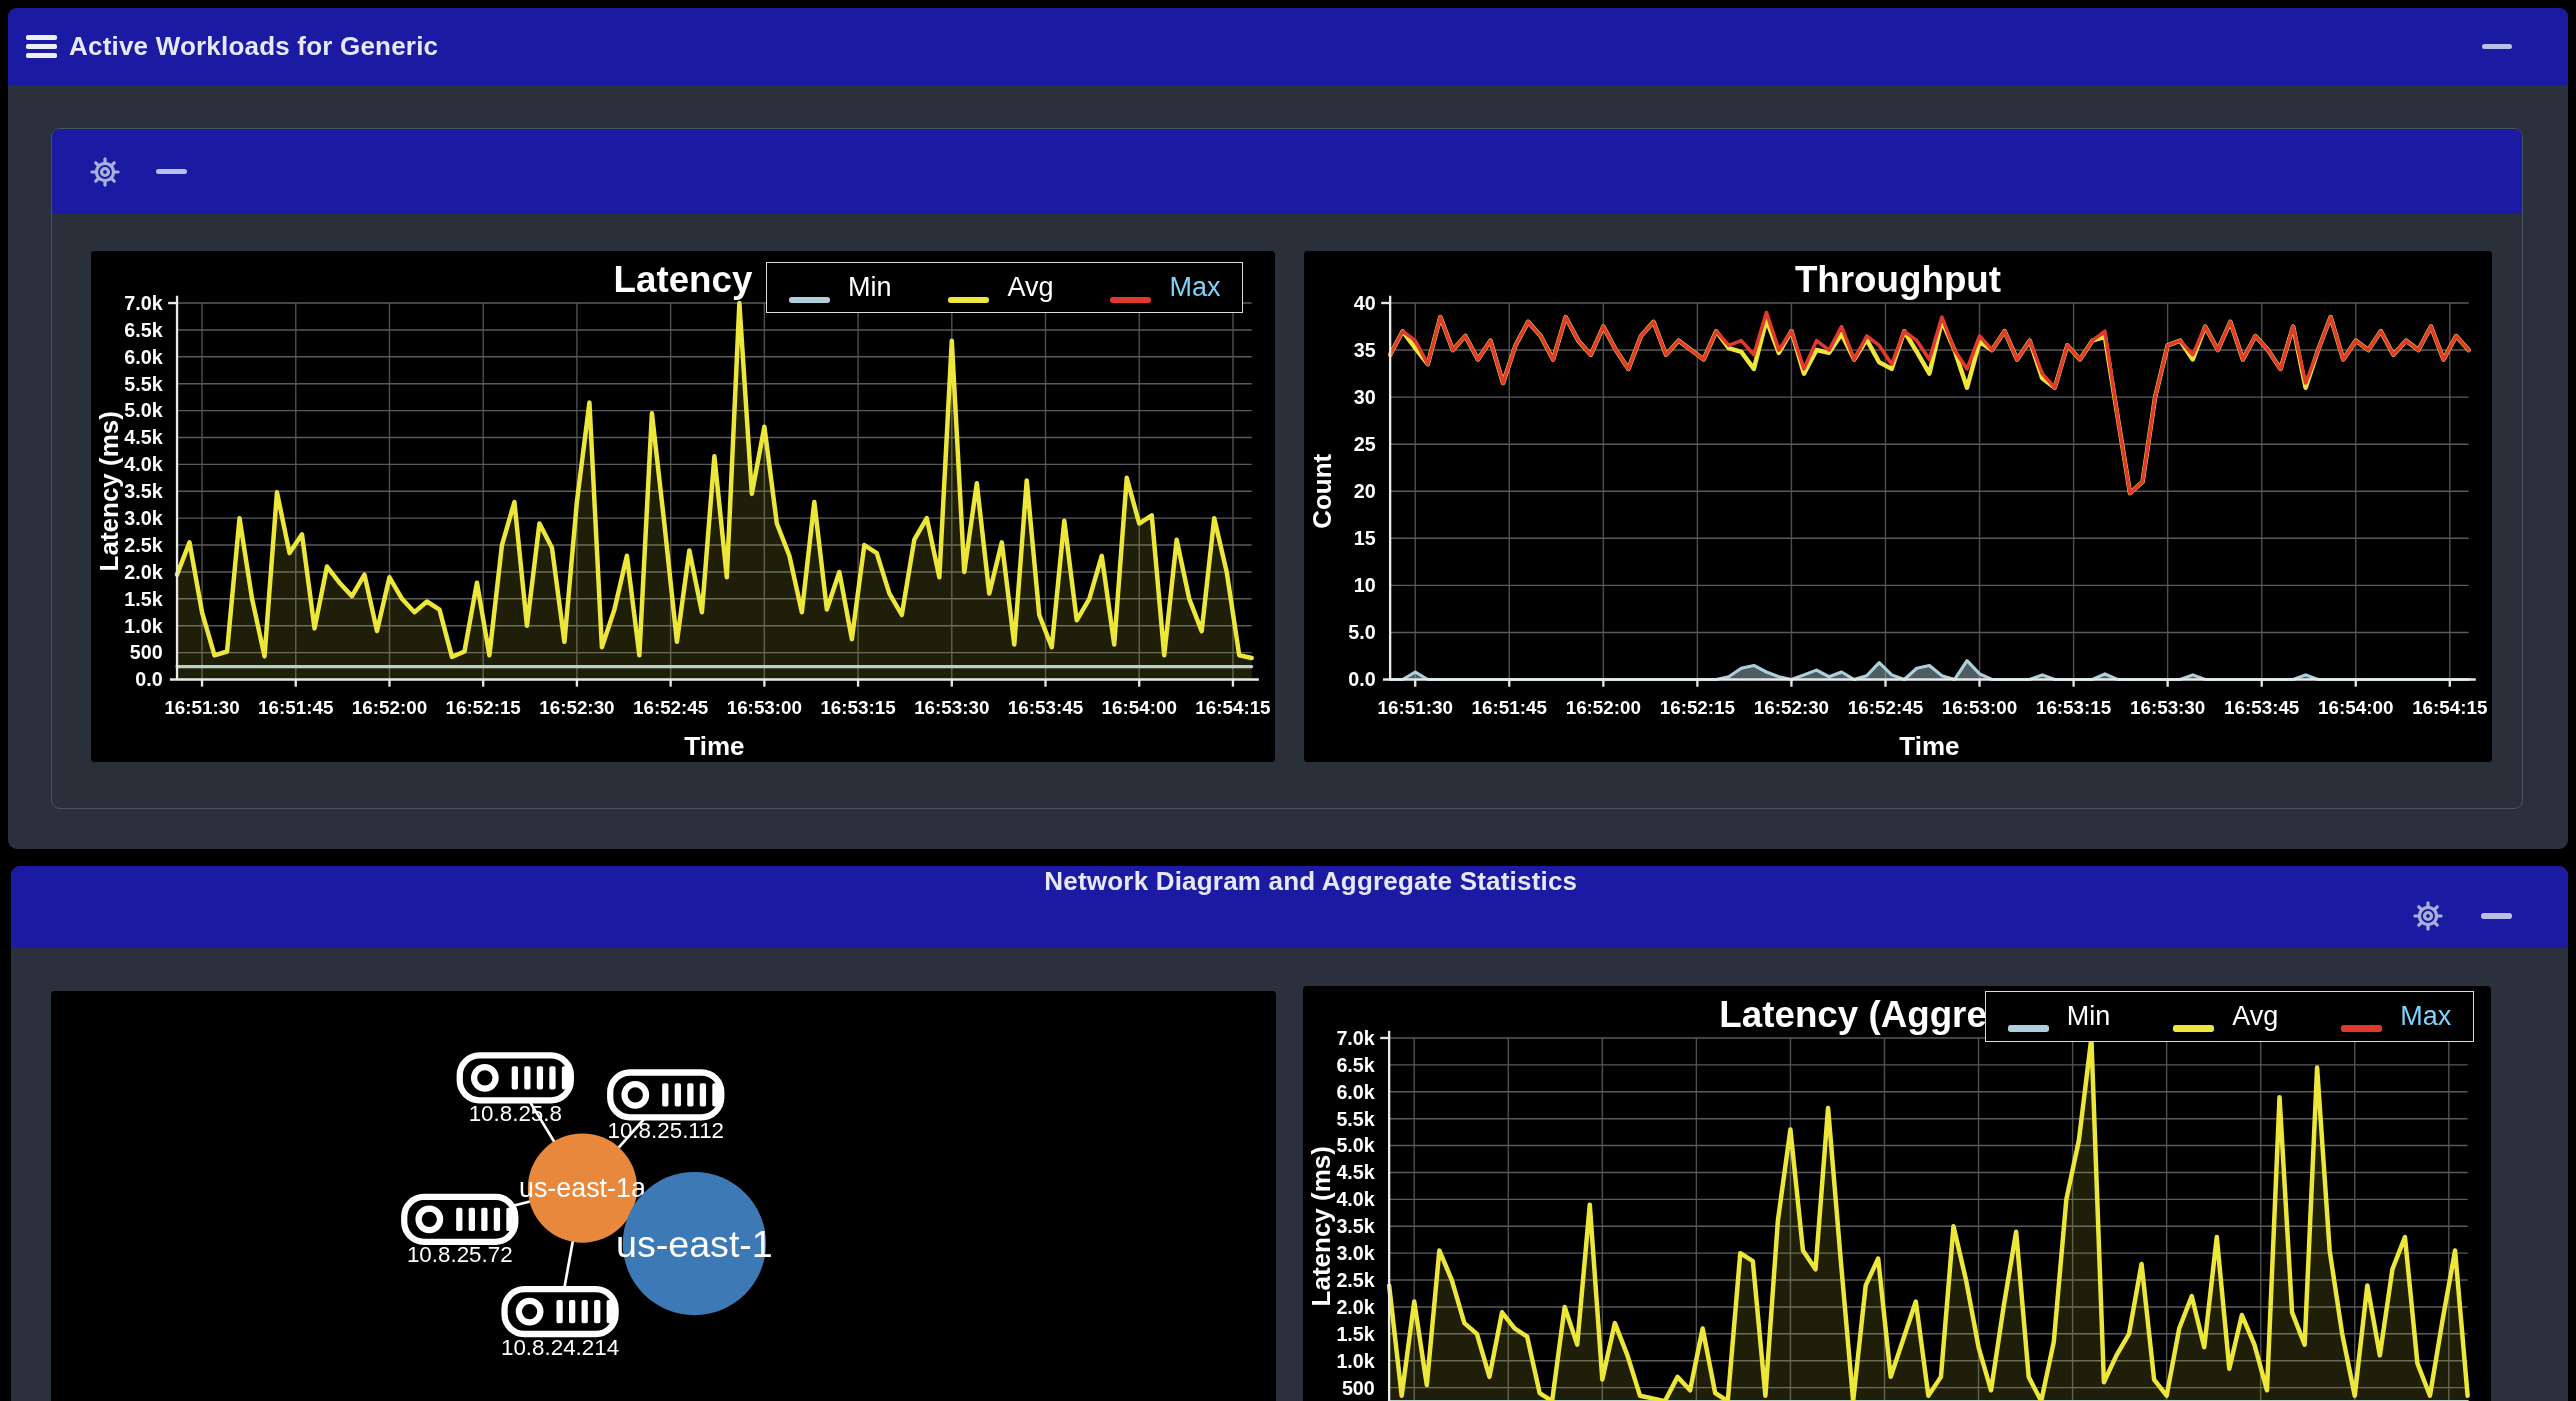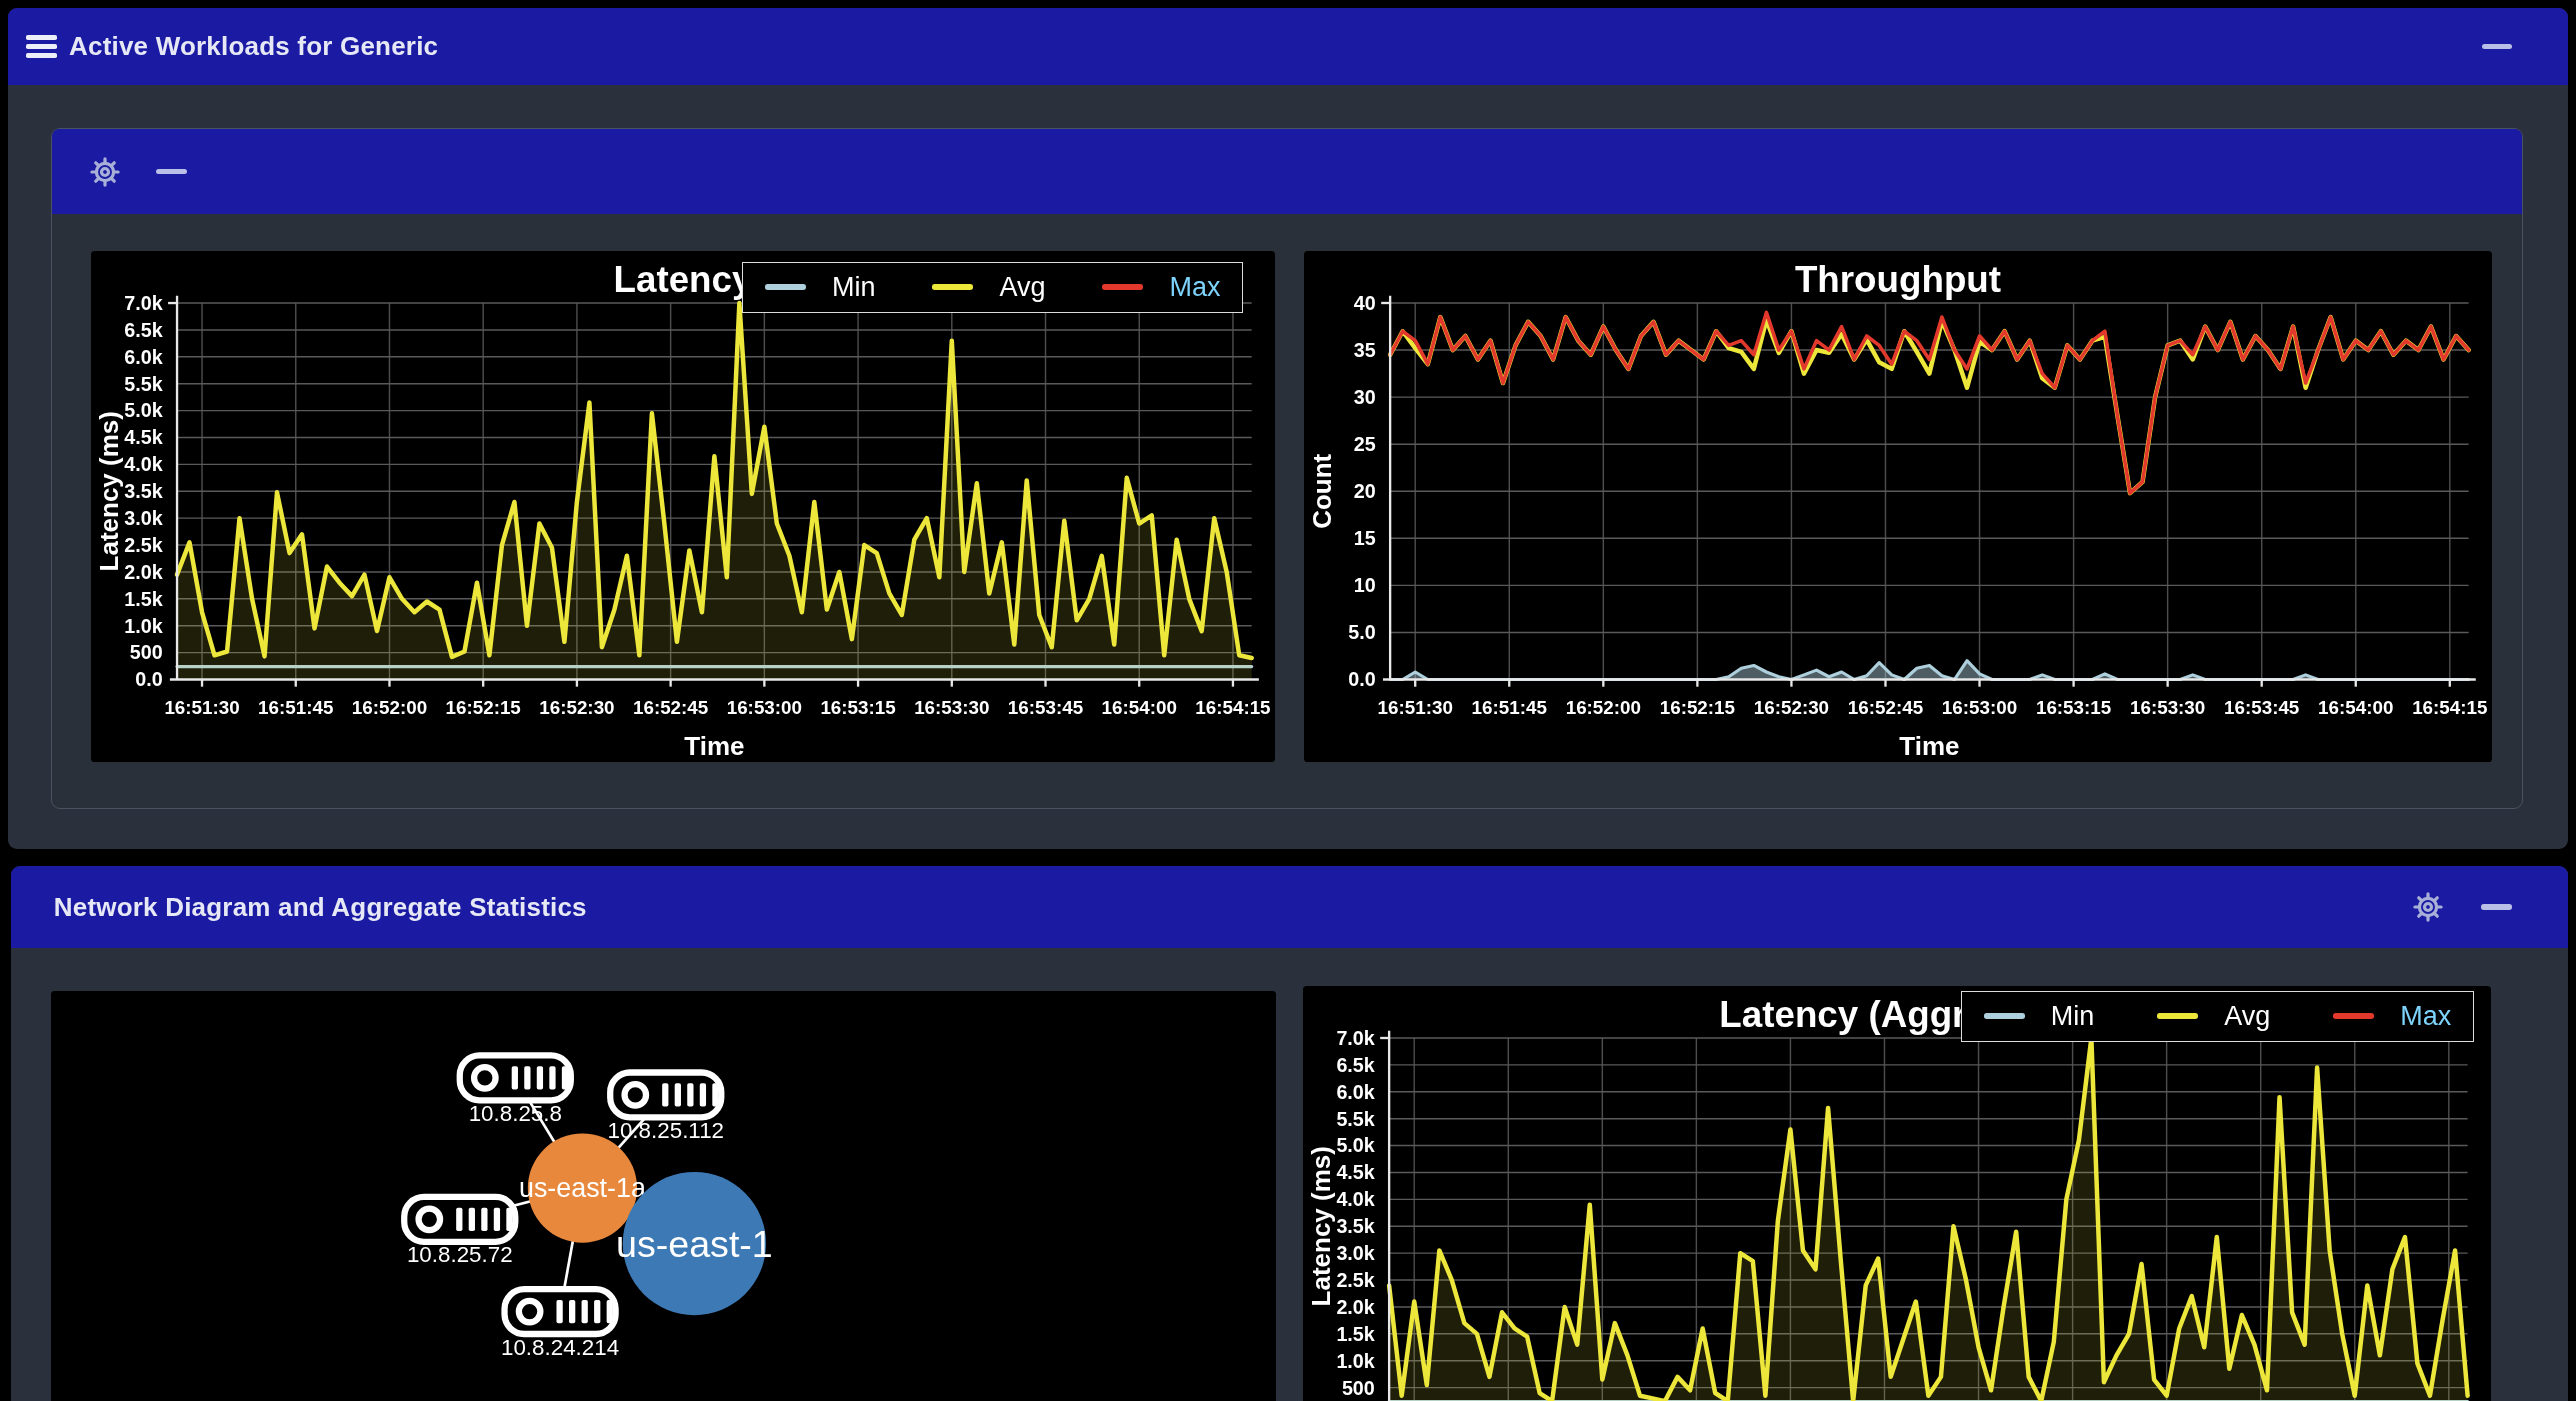--- a/index.html
+++ b/index.html
@@ -12,21 +12,21 @@
   .hamburger{width:30.5px;display:flex;flex-direction:column;gap:4.5px;margin:0 12.5px 0 18px;cursor:pointer;}
   .hamburger div{height:4.5px;background:#eceef8;border-radius:1.8px;}
   .dash{width:30.5px;height:5.4px;background:#b9bfe6;border-radius:2.7px;cursor:pointer;}
   .gearbtn{width:38px;height:38px;display:flex;align-items:center;justify-content:center;cursor:pointer;}
   .subpanel{position:absolute;background:#2a303a;border:1.8px solid #49525f;border-radius:9px;}
   .subheader{position:absolute;left:0;top:0;right:0;height:85px;background:#1b1aa3;
       border-radius:7.2px 7.2px 0 0;display:flex;align-items:center;}
   .chartbox{position:absolute;background:#000;border-radius:3.6px;}
   .legend{position:absolute;display:flex;align-items:center;border:1.8px solid #dcdcdc;
       background:#000;padding:9px 21.5px;gap:52px;z-index:5;}
-  .legend-item{display:flex;align-items:center;gap:26px;cursor:pointer;}
+  .legend-item{display:flex;align-items:flex-end;gap:18px;cursor:pointer;}
   .legend-swatch{width:41px;height:6.3px;border-radius:2.7px;}
   .legend-label{font-size:27px;color:#fff;}
   .legend-label.off{color:#7dd3fc;}
   svg text{font-family:"Liberation Sans","DejaVu Sans",sans-serif;}
 </style>
 </head>
 <body>
 
 <div class="window" id="win1" style="left:8px;top:8px;width:2560px;height:841px;">
   <div class="win-header" style="height:77px;">
@@ -230,21 +230,21 @@
             <text x="1278.0174418604652" y="516" text-anchor="middle" fill="#fff" font-size="21" font-weight="bold">16:54:15</text>
           </g>
           <text x="662.5" y="46" text-anchor="middle" fill="#fff" font-size="41" font-weight="600">Throughput</text>
           <text x="697.5" y="562" text-anchor="middle" fill="#fff" font-size="29" font-weight="600">Time</text>
           <text x="0" y="0" text-anchor="middle" fill="#fff" font-size="29" font-weight="600" transform="translate(30,268) rotate(-90)">Count</text>
         </svg></div>
   </div>
 </div>
 
 <div class="window" id="win2" style="left:10.8px;top:866px;width:2557px;height:636px;">
-  <div class="win-header" style="height:82px;">
+  <div class="win-header" style="height:82px;flex-direction:column;">
     <span class="win-title" style="margin-left:43px;">Network Diagram and Aggregate Statistics</span>
     <div style="margin-left:auto;display:flex;align-items:center;gap:34px;margin-right:56px;">
       <div class="gearbtn">
           <svg width="34" height="34" viewBox="-19 -19 38 38">
     <g stroke="#a9b0d8" stroke-width="3.6" fill="none" stroke-linecap="round">
       <circle r="9.6"></circle>
               <circle r="3.9"></circle>
               <line x1="10.00" y1="0.00" x2="14.60" y2="0.00"></line>
               <line x1="7.07" y1="7.07" x2="10.32" y2="10.32"></line>
               <line x1="0.00" y1="10.00" x2="0.00" y2="14.60"></line>

